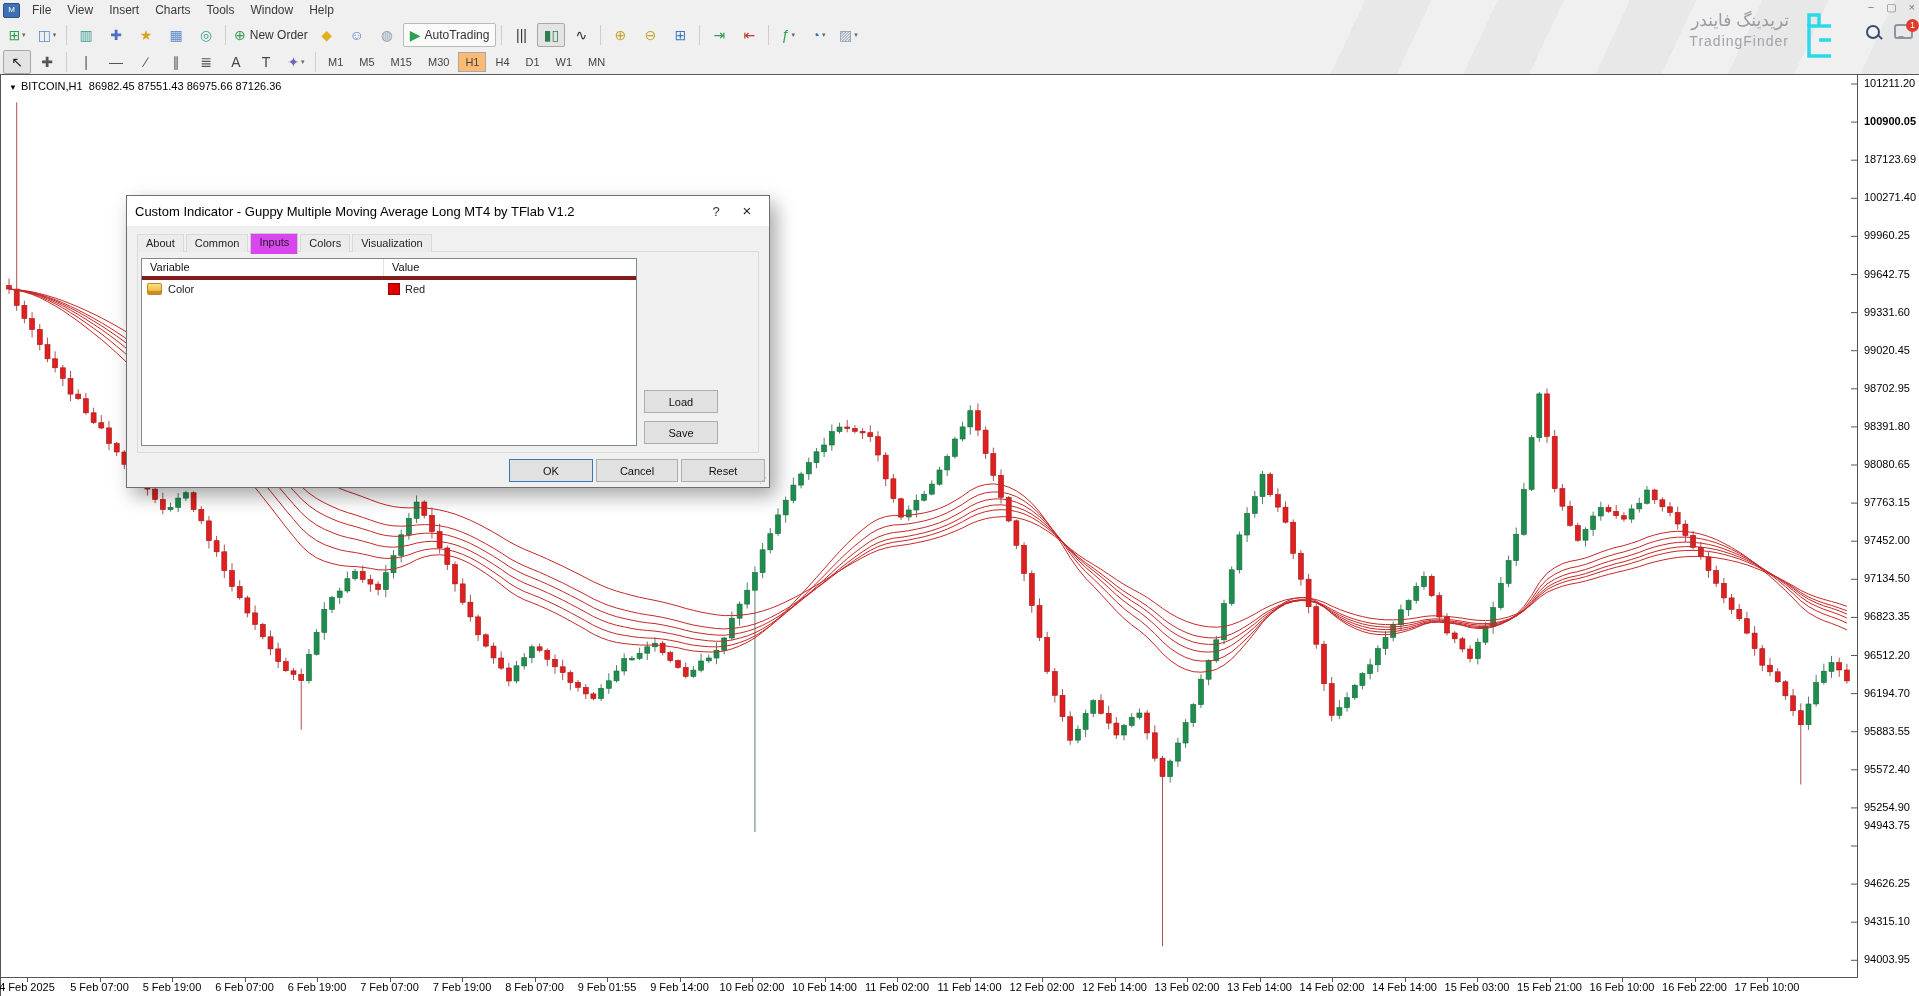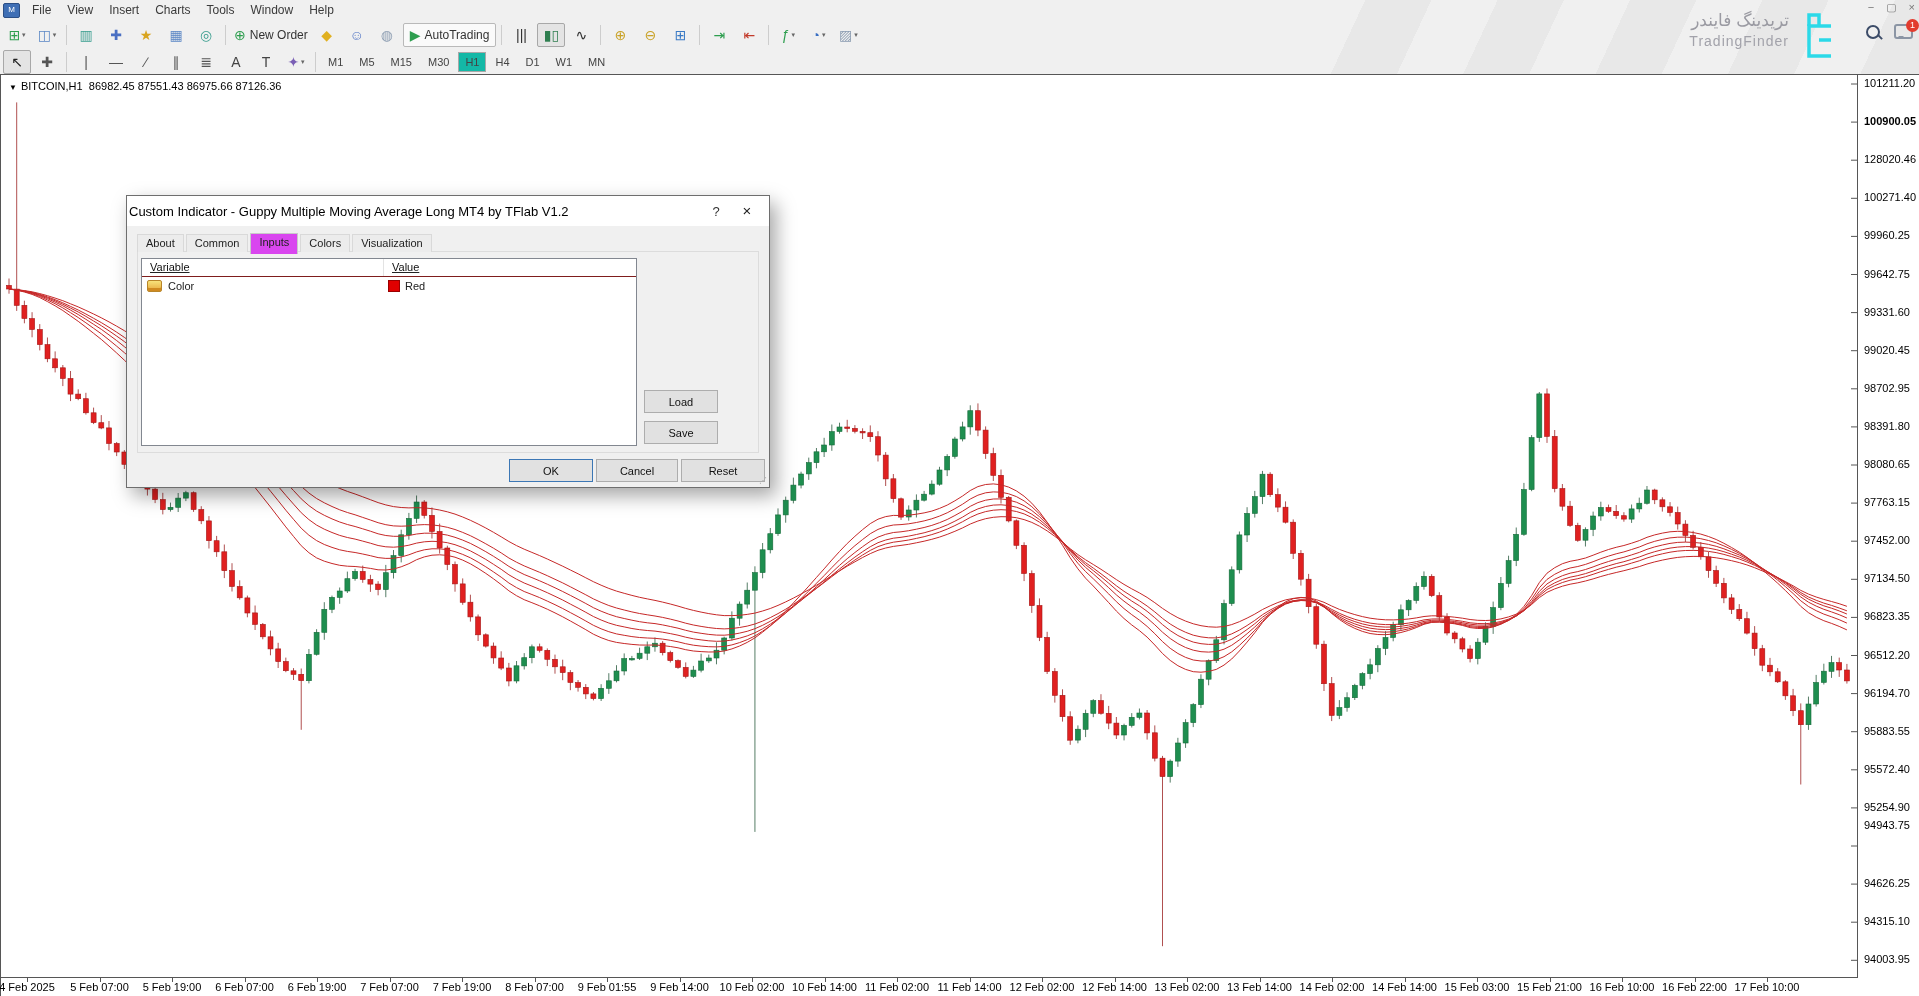--- a/index.html
+++ b/index.html
@@ -17,21 +17,21 @@
   #toolbar2{top:50px;height:24px;}
   .tbtn{height:22px;min-width:22px;padding:0 2px;margin:0 1px;display:flex;align-items:center;justify-content:center;
         border:1px solid transparent;border-radius:2px;font-size:14px;cursor:default;}
   .tbtn .glyph{font-size:14px;line-height:1;}
   .tbtn .tlbl{font-size:12px;margin-left:4px;color:#333;}
   .tbtn .dd{font-size:7px;color:#666;margin-left:2px;}
   .tbtn.boxed{border:1px solid #b9b9b9;background:#fafafa;padding:0 6px;}
   .tbtn.active{border:1px solid #a8a8a8;background:#e4e4e4;}
   .sep{width:1px;height:20px;background:#cdcdcd;margin:0 4px;}
   .tfbtn{font-size:11px;padding:3px 6px;margin:0 1px;color:#444;border:1px solid transparent;cursor:default;}
-  .tfbtn.active{background:#14b8a6;border:1px solid #a8a8a8;}
+  .tfbtn.active{background:#fdba74;border:1px solid #a8a8a8;}
   
   .stripes{position:absolute;top:0;right:0;width:620px;height:74px;z-index:1;
            background:repeating-linear-gradient(115deg,transparent 0 60px,rgba(0,0,0,0.035) 60px 120px);}
   .brand{position:absolute;top:10px;right:130px;text-align:right;z-index:4;}
   .brand-fa{font-size:17px;color:#9a9aa2;direction:rtl;}
   .brand-en{font-size:14px;letter-spacing:1px;color:#a2a2aa;margin-top:2px;}
   .brand-logo{position:absolute;top:12px;right:82px;z-index:4;}
   .hdr-icons{position:absolute;top:24px;right:6px;display:flex;gap:14px;align-items:center;z-index:4;}
   .mag{position:relative;width:10px;height:10px;border:2px solid #3c4c68;border-radius:50%;}
   .mag:after{content:"";position:absolute;left:9px;top:9px;width:6px;height:2px;background:#3c4c68;transform:rotate(45deg);}
@@ -46,32 +46,32 @@
   .vaxis{position:absolute;left:1856px;top:0;width:1px;height:903px;background:#565656;}
   .haxis{position:absolute;left:0;top:902px;width:1857px;height:1px;background:#565656;}
   .symline{position:absolute;left:8px;top:5px;font-size:11px;color:#000;z-index:3;}
   .symline .tri{font-size:8px;margin-right:4px;}
   .ylab{position:absolute;left:1863px;font-size:11px;color:#000;white-space:nowrap;}
   .xlab{position:absolute;top:906px;transform:translateX(-50%);font-size:11px;color:#000;white-space:nowrap;}
   .xtick{position:absolute;top:903px;width:1px;height:4px;background:#565656;}
   
   #dialog{position:absolute;left:126px;top:195px;width:642px;height:291px;background:#f0f0f0;
           border:1px solid #6e6e6e;box-shadow:6px 8px 18px rgba(0,0,0,0.35);z-index:10;font-size:11px;}
-  .dlg-title{height:30px;background:#ffffff;display:flex;align-items:center;padding-left:2px;
+  .dlg-title{height:30px;background:#ffffff;display:flex;align-items:center;padding-left:8px;
              font-size:13px;color:#000;}
   .dlg-help{position:absolute;top:7px;right:44px;width:18px;height:18px;text-align:center;line-height:18px;
             font-size:13px;color:#333;}
   .dlg-close{position:absolute;top:5px;right:12px;width:20px;height:20px;text-align:center;line-height:20px;
              font-size:15px;color:#222;}
   .tabs{position:absolute;left:10px;top:38px;display:flex;align-items:flex-end;height:18px;z-index:2;}
   .tab{padding:2px 8px 3px;margin-right:2px;background:#ececec;border:1px solid #d9d9d9;border-bottom:none;color:#222;}
   .tab.active{background:#d946ef;padding-bottom:6px;margin-bottom:-2px;border-color:#c9c9c9;}
   .tabpage{position:absolute;left:10px;top:55px;width:620px;height:200px;border:1px solid #dcdcdc;background:#f0f0f0;}
   .ptable{position:absolute;left:14px;top:62px;width:494px;height:186px;background:#fff;border:1px solid #828790;z-index:3;}
-  .thead{display:flex;height:17px;border-bottom:1px solid #7f1d1d;text-decoration:underline;}
+  .thead{display:flex;height:17px;border-bottom:4px solid #7f1d1d;}
   .thc{padding:2px 0 0 8px;color:#111;}
   .thc.c1{width:233px;border-right:1px solid #e3e3e3;}
   .thc.c2{flex:1;}
   .trow{display:flex;height:18px;align-items:center;}
   .tc1{width:241px;display:flex;align-items:center;}
   .tc2{flex:1;display:flex;align-items:center;}
   .picon{width:13px;height:10px;margin:0 6px 0 5px;border:1px solid #b9862a;border-radius:2px;
          background:linear-gradient(#f7e27a,#e8a93c);box-shadow:inset 0 -3px 0 #d08a20;}
   .swatch{width:10px;height:10px;margin:0 5px 0 5px;border:1px solid #990000;}
   .dbtn{position:absolute;height:21px;background:#e1e1e1;border:1px solid #adadad;font-size:11px;color:#111;
@@ -769,21 +769,21 @@
         <line x1="1850" y1="885.3000000000001" x2="1856" y2="885.3000000000001" stroke="#565656" stroke-width="1"></line>
       </svg>
     <div class="vaxis"></div>
     <div class="haxis"></div>
     <div class="symline">
       <span class="tri">▼</span><span>BITCOIN,H1</span>&nbsp;&nbsp;<span>86982.45 87551.43 86975.66 87126.36</span>
     </div>
     <div id="yaxis">
         <div class="ylab" style="top: 2px;">101211.20</div>
         <div class="ylab" style="top: 40.1px; font-weight: bold;">100900.05</div>
-        <div class="ylab" style="top: 78.2px;">128020.46</div>
+        <div class="ylab" style="top: 78.2px;">187123.69</div>
         <div class="ylab" style="top: 116.3px;">100271.40</div>
         <div class="ylab" style="top: 154.4px;">99960.25</div>
         <div class="ylab" style="top: 192.5px;">99642.75</div>
         <div class="ylab" style="top: 230.6px;">99331.60</div>
         <div class="ylab" style="top: 268.7px;">99020.45</div>
         <div class="ylab" style="top: 306.8px;">98702.95</div>
         <div class="ylab" style="top: 344.9px;">98391.80</div>
         <div class="ylab" style="top: 383px;">98080.65</div>
         <div class="ylab" style="top: 421.1px;">97763.15</div>
         <div class="ylab" style="top: 459.2px;">97452.00</div>

